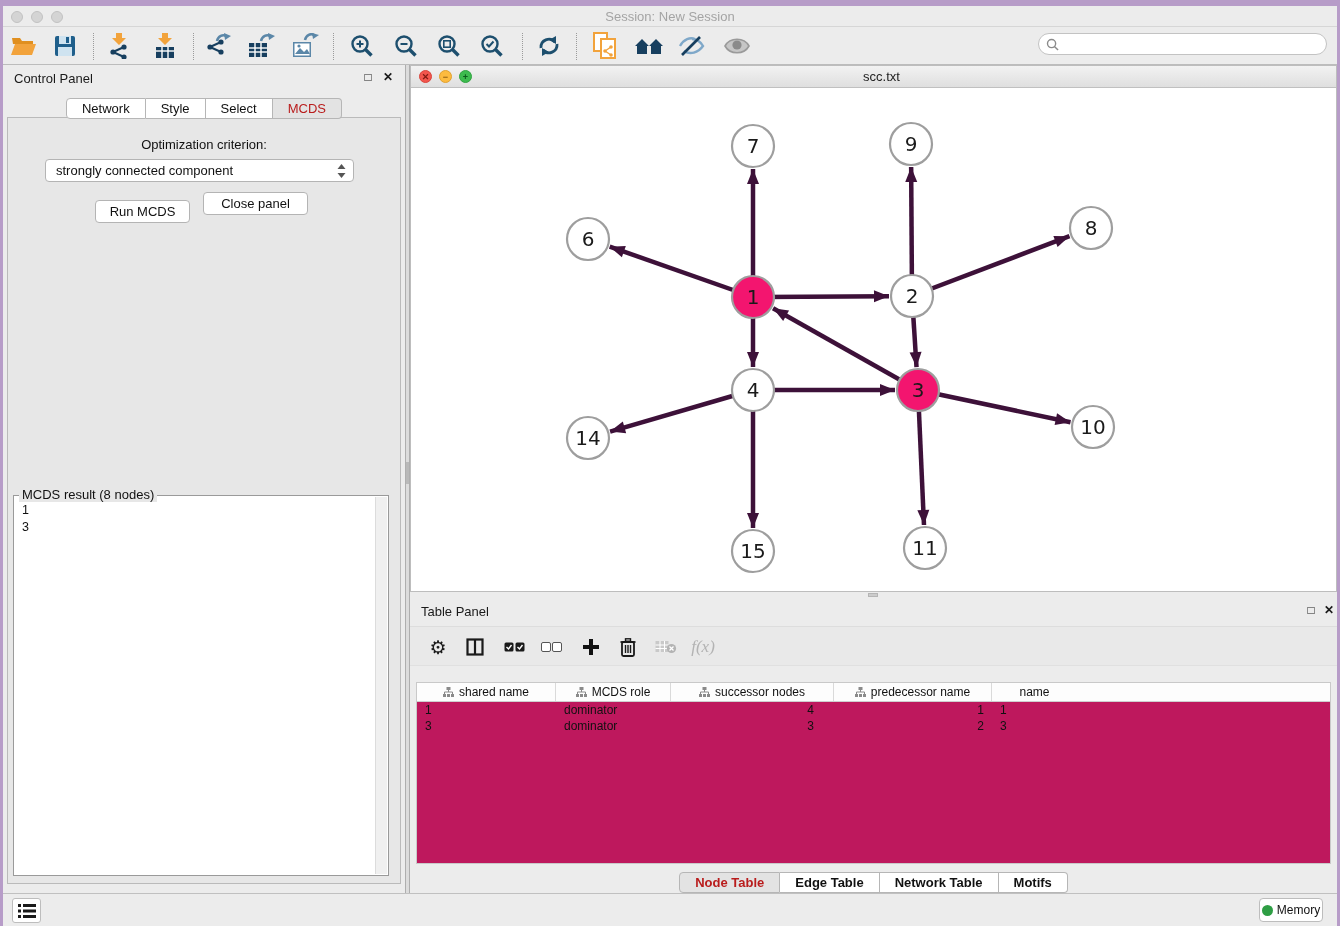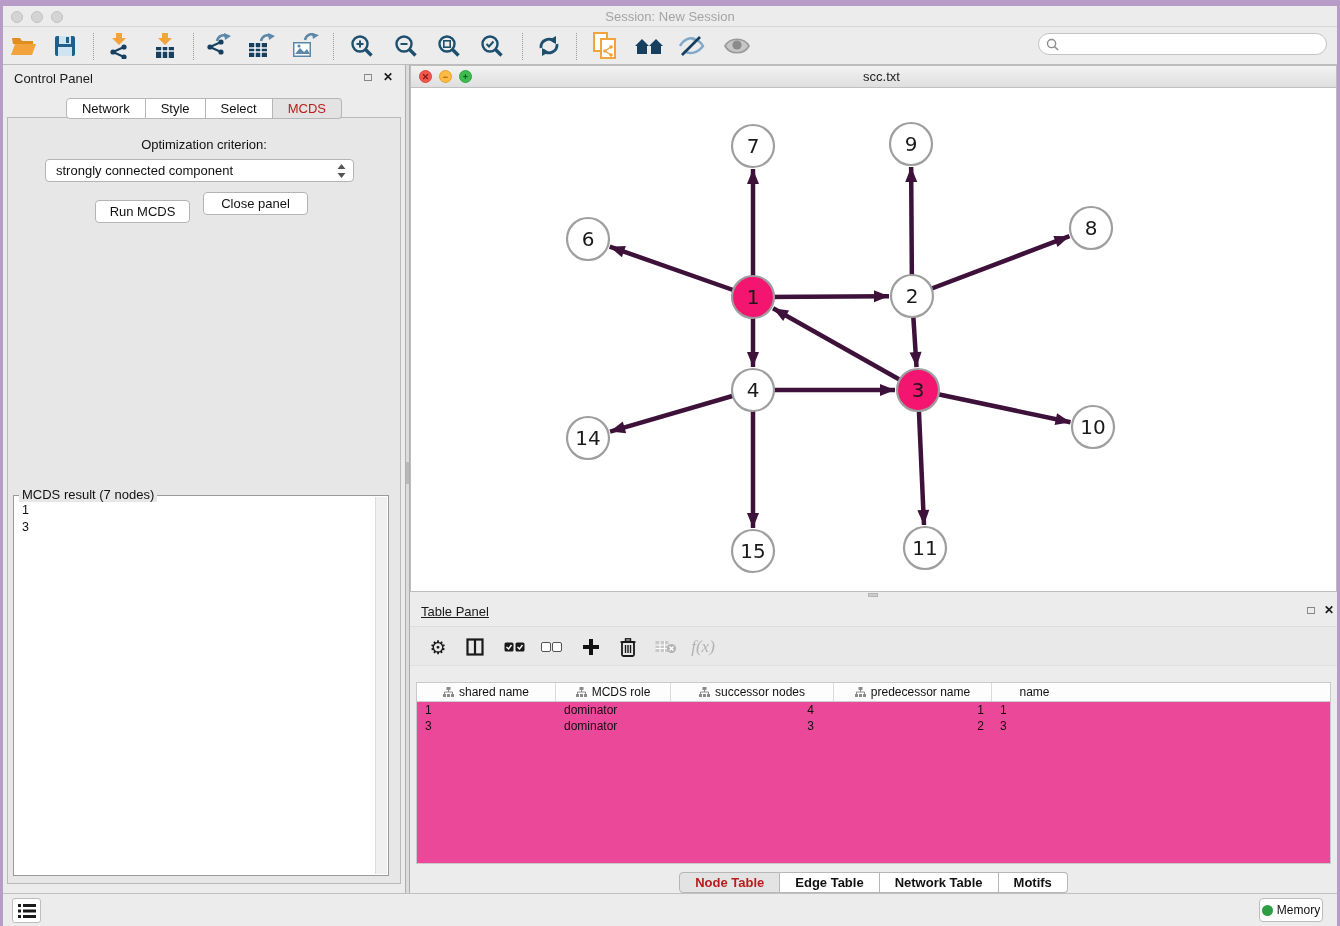--- a/index.html
+++ b/index.html
@@ -51,21 +51,21 @@
   .nhead .ntitle { position:absolute; left:0; right:0; top:3px; text-align:center; font-size:13px; color:#222;padding-left:16px; }
   .traffic { position:absolute; top:4px; width:13px; height:13px; border-radius:50%; font-size:9px; font-weight:bold; text-align:center; line-height:13px; cursor:default; }
   .canvas { position:absolute; left:0; top:22px; width:925px; height:503px; background:#fff; }
 
   
   .table-panel { position:absolute; left:407px; top:592px; width:927px; height:295px; background:#ececec; }
   .tp-toolbar { position:absolute; left:0; top:28px; width:100%; height:40px; background:#e9e9e9; border-top:1px solid #ddd; border-bottom:1px solid #e0e0e0; }
   .tp-icon { position:absolute; top:6px; width:28px; height:28px; display:flex; align-items:center; justify-content:center; cursor:default; }
   .fx { font-family:"Liberation Serif", serif; font-style:italic; font-size:17px; color:#b3b3b3; }
   .gear-glyph { font-size:19px; color:#1a1a1a; line-height:1; }
-  .tbl { position:absolute; left:6px; top:84px; width:915px; height:182px; background:#ec4899; border:1px solid #c9c9c9; overflow:hidden; }
+  .tbl { position:absolute; left:6px; top:84px; width:915px; height:182px; background:#be185d; border:1px solid #c9c9c9; overflow:hidden; }
   .tbl-head { display:flex; height:19px; background:#fdfdfd; border-bottom:1px solid #cfcfcf; }
   .th { display:flex; align-items:center; justify-content:center; gap:5px; font-size:12px; color:#111; border-right:1px solid #dadada; height:100%; }
   .tr { display:flex; height:16px; }
   .td { font-size:12px; color:#111; padding:1px 8px 0 8px; height:100%; white-space:nowrap; overflow:hidden; }
   .c0 { width:139px; } .c1 { width:115px; } .c2 { width:163px; } .c3 { width:158px; } .c4 { width:85px; border-right:none; }
   .ar { text-align:right; padding-right:20px; }
   .ar2 { text-align:right; padding-right:8px; }
   .tp-tabs { position:absolute; left:0; top:274px; width:100%; display:flex; justify-content:center; }
   .tp-tabs .seg { font-weight:bold; }
 
@@ -264,21 +264,21 @@
         <span class="dd-chev">
           <svg width="11" height="16" viewBox="0 0 11 16">
               <path d="M5.5 1 9.5 6h-8z" fill="#555"></path>
               <path d="M5.5 15 1.5 10h8z" fill="#555"></path>
             </svg>
         </span>
       </div>
       <div class="mac-btn" style="left:87px; top:82px; width:95px;">Run MCDS</div>
       <div class="mac-btn" style="left:195px; top:74px; width:105px;">Close panel</div>
       <div class="fieldset">
-        <span class="legend">MCDS result (7 nodes)</span>
+        <span class="legend">MCDS result (8 nodes)</span>
         <div class="content">
           <div>1</div>
           <div>3</div>
         </div>
         <div class="vscroll"></div>
       </div>
     </div>
   </div>
 
   <div class="vsplit">
@@ -362,21 +362,21 @@
           <g>
             <circle cx="342" cy="463" r="21" fill="#ffffff" stroke="#9e9e9e" stroke-width="2.2"></circle>
             <text x="342" y="470" text-anchor="middle" font-size="20" fill="#1a1a1a" font-family="&quot;DejaVu Sans&quot;, sans-serif">15</text>
           </g>
         </svg>
     </div>
   </div>
 
   <div class="table-panel">
     <div class="panel-head">
-      <span class="pt" style="position:absolute; left:11px; top:6px; font-size:13px;text-decoration:underline;">Table Panel</span>
+      <span class="pt" style="position:absolute; left:11px; top:6px; font-size:13px;">Table Panel</span>
       <span class="wicon" style="left:893px">□</span>
       <span class="wicon" style="left:911px">✕</span>
     </div>
     <div class="tp-toolbar">
       <div class="tp-icon" style="left:14px">
           <span class="gear-glyph">⚙</span>
         </div>
       <div class="tp-icon" style="left:51px">
         <svg width="18" height="18" viewBox="0 0 18 18">
             <rect x="1.5" y="1.5" width="15" height="15" stroke="#1a1a1a" stroke-width="2.2" fill="none"></rect>

